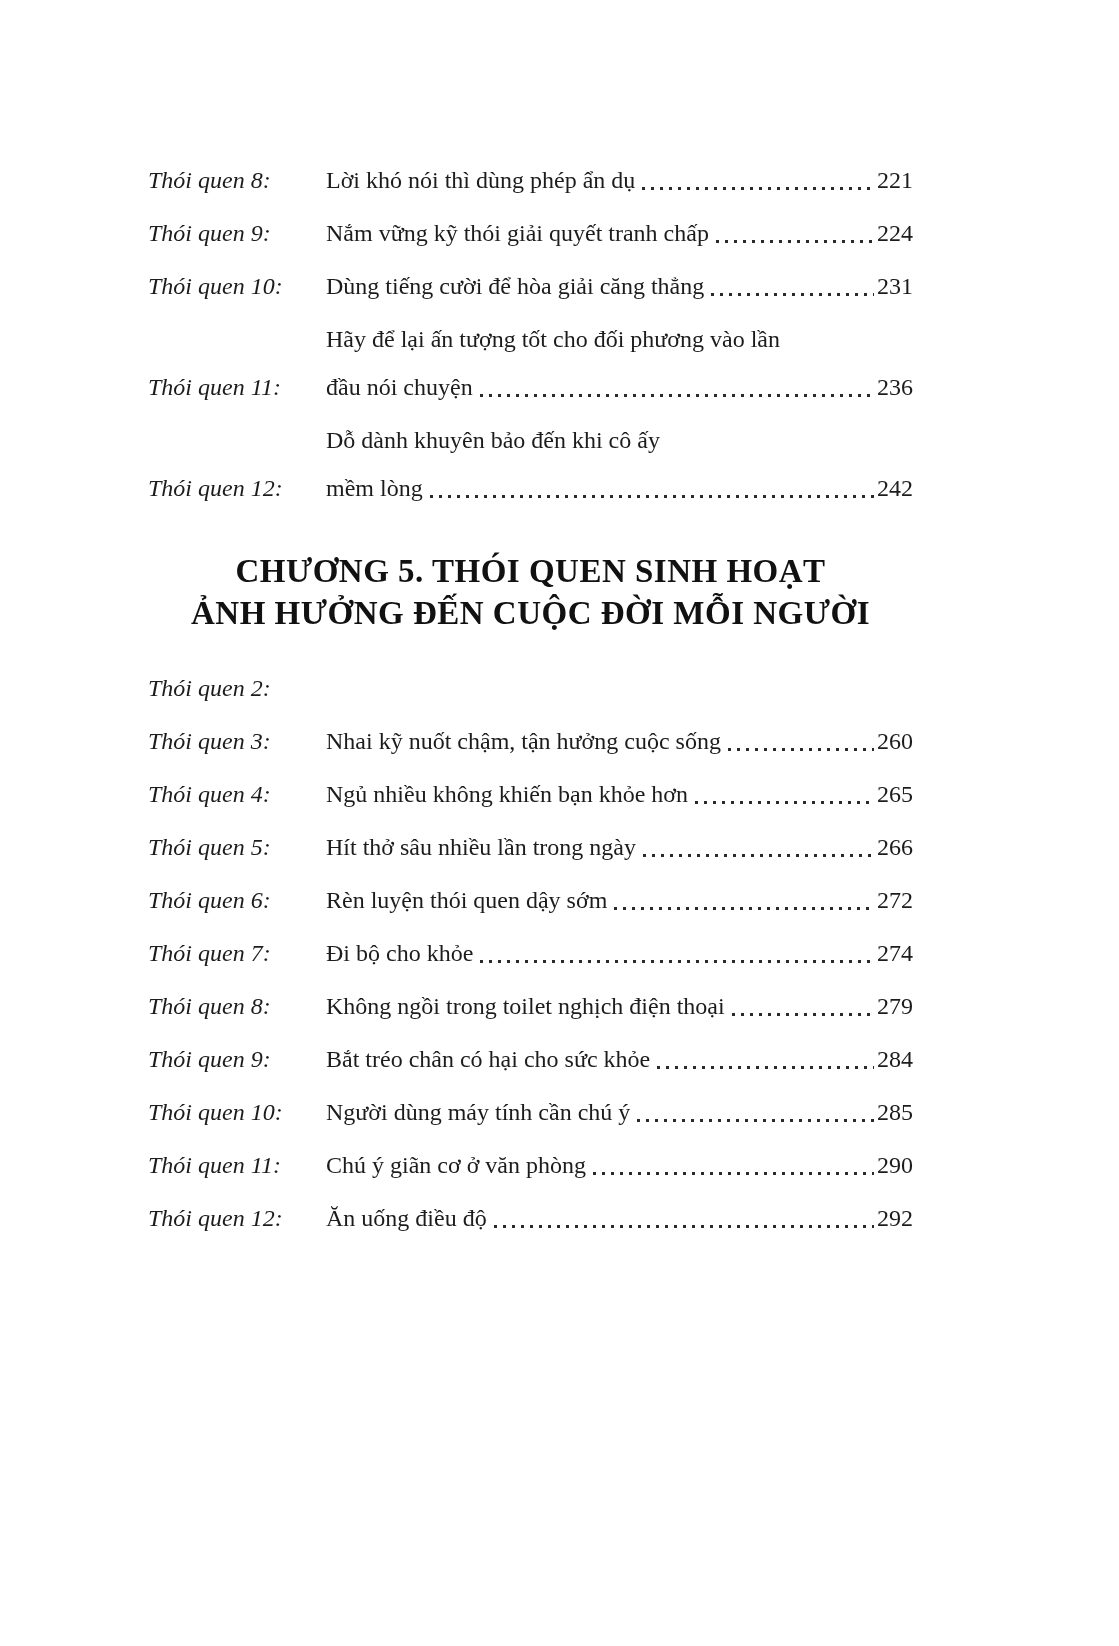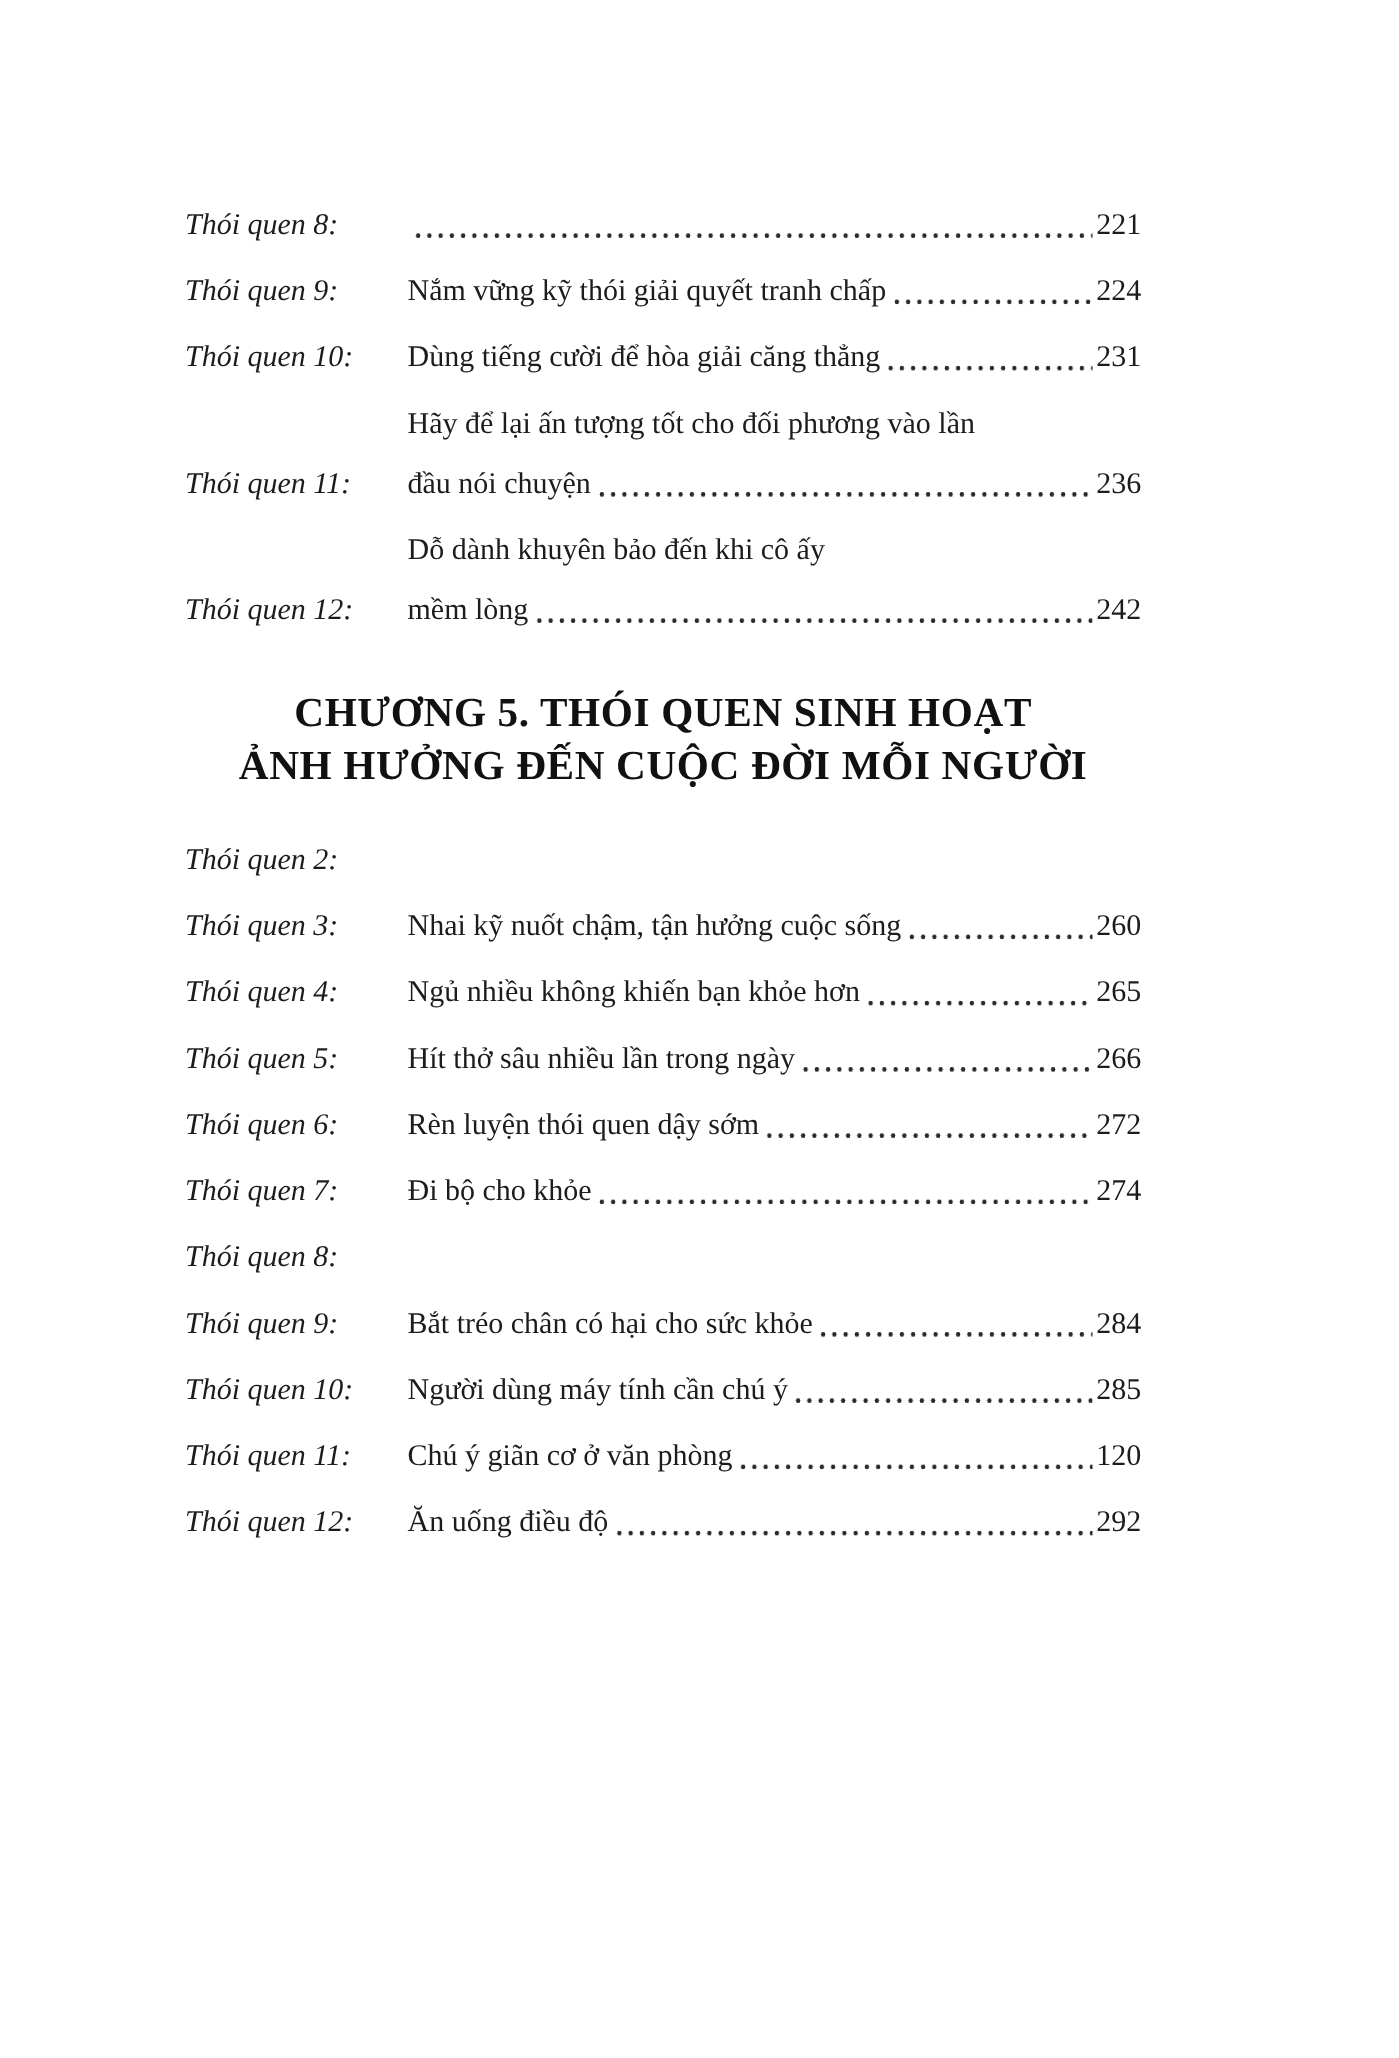--- a/index.html
+++ b/index.html
@@ -82,20 +82,21 @@
 </head>
 <body>
 
 <main class="page">
   <div class="toc" id="toc-root">
       <section class="toc-section">
         <div class="toc-entry">
           <span class="entry-label">Thói quen 8:</span>
           <div class="entry-lines">
             <div class="entry-line">
+              <span class="entry-text">Lời khó nói thì dùng phép ẩn dụ</span>
               <span class="dot-leader"></span>
               <span class="entry-page">221</span>
             </div>
           </div>
         </div>
         <div class="toc-entry">
           <span class="entry-label">Thói quen 9:</span>
           <div class="entry-lines">
             <div class="entry-line">
               <span class="entry-text">Nắm vững kỹ thói giải quyết tranh chấp</span>
@@ -194,20 +195,27 @@
           <div class="entry-lines">
             <div class="entry-line">
               <span class="entry-text">Đi bộ cho khỏe</span>
               <span class="dot-leader"></span>
               <span class="entry-page">274</span>
             </div>
           </div>
         </div>
         <div class="toc-entry">
           <span class="entry-label">Thói quen 8:</span>
+          <div class="entry-lines">
+            <div class="entry-line">
+              <span class="entry-text">Không ngồi trong toilet nghịch điện thoại</span>
+              <span class="dot-leader"></span>
+              <span class="entry-page">279</span>
+            </div>
+          </div>
         </div>
         <div class="toc-entry">
           <span class="entry-label">Thói quen 9:</span>
           <div class="entry-lines">
             <div class="entry-line">
               <span class="entry-text">Bắt tréo chân có hại cho sức khỏe</span>
               <span class="dot-leader"></span>
               <span class="entry-page">284</span>
             </div>
           </div>
@@ -221,21 +229,21 @@
               <span class="entry-page">285</span>
             </div>
           </div>
         </div>
         <div class="toc-entry">
           <span class="entry-label">Thói quen 11:</span>
           <div class="entry-lines">
             <div class="entry-line">
               <span class="entry-text">Chú ý giãn cơ ở văn phòng</span>
               <span class="dot-leader"></span>
-              <span class="entry-page">120</span>
+              <span class="entry-page">290</span>
             </div>
           </div>
         </div>
         <div class="toc-entry">
           <span class="entry-label">Thói quen 12:</span>
           <div class="entry-lines">
             <div class="entry-line">
               <span class="entry-text">Ăn uống điều độ</span>
               <span class="dot-leader"></span>
               <span class="entry-page">292</span>

